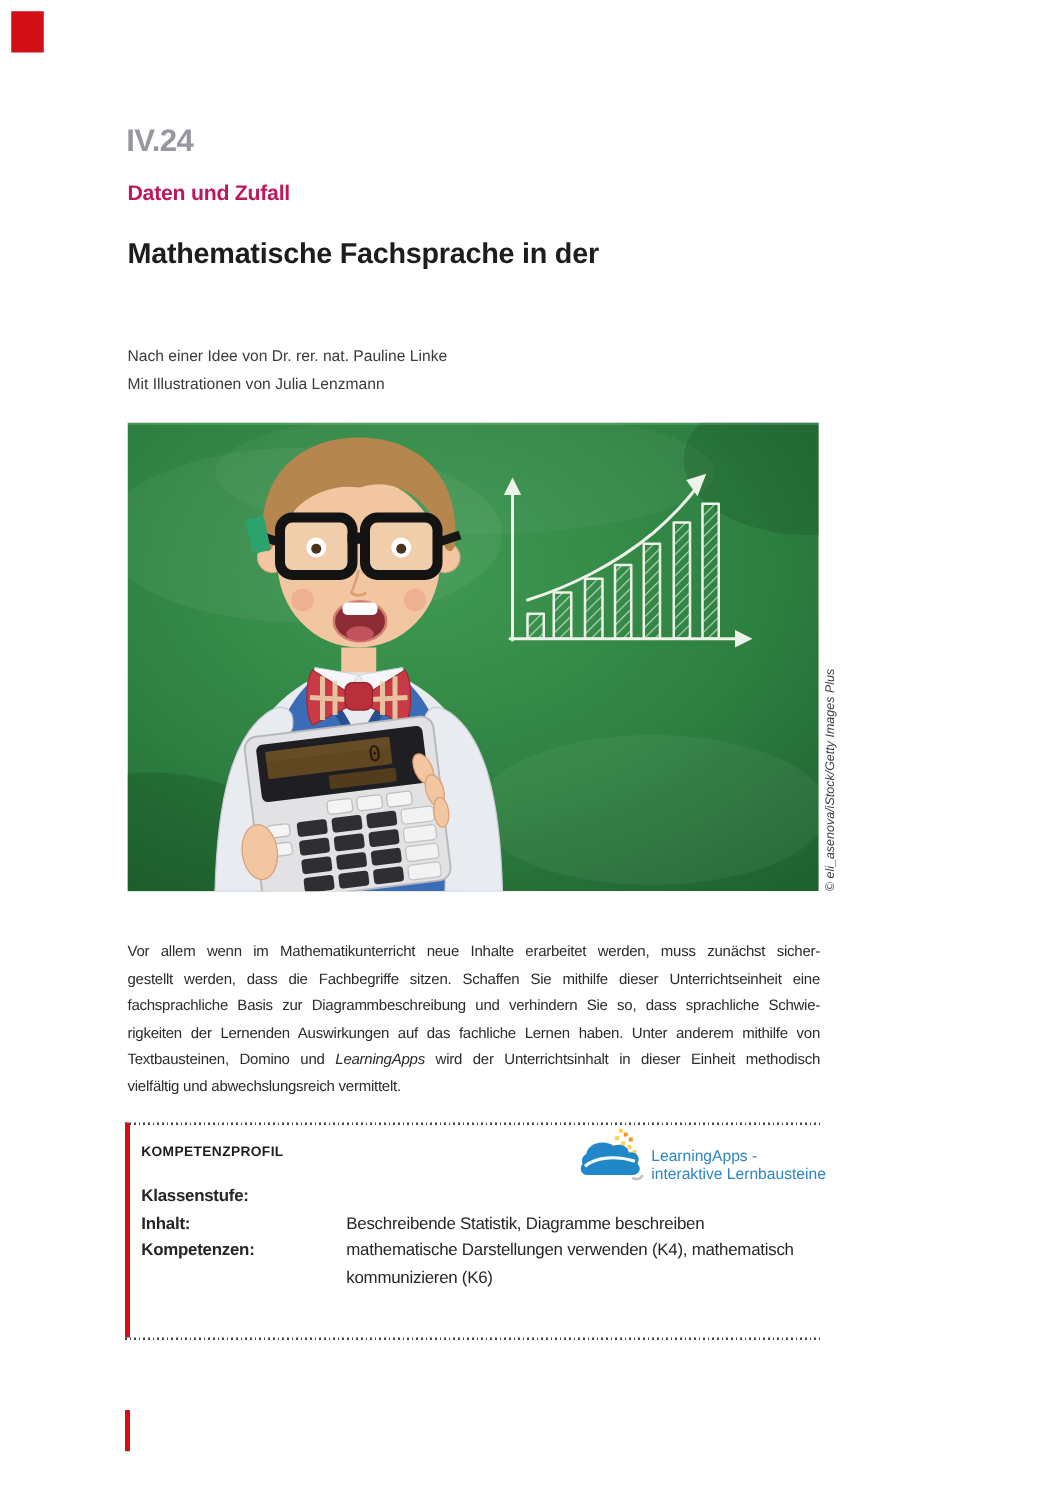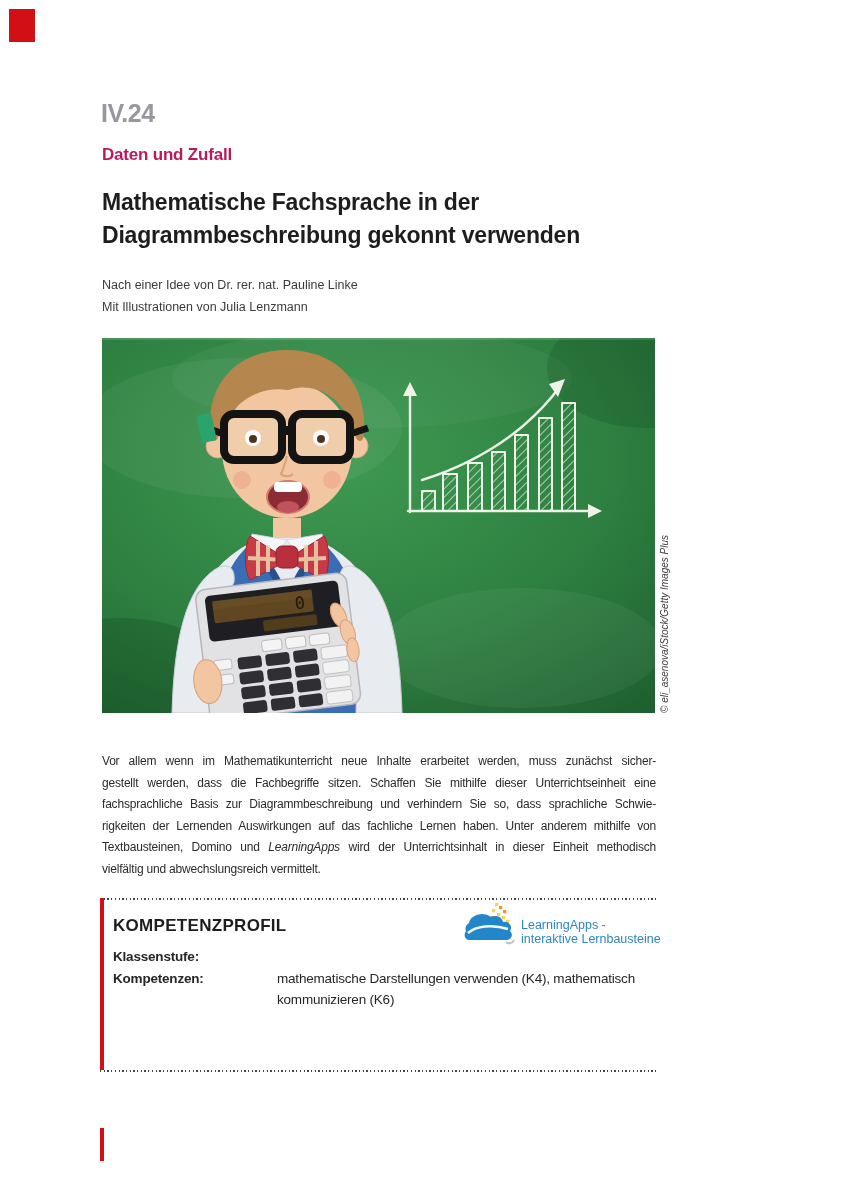--- a/index.html
+++ b/index.html
@@ -26,21 +26,21 @@
   .intro .line { text-align:justify; text-align-last:justify; }
   .intro .line.last { text-align-last:left; }
   .intro .it { font-style:italic; }
 
   .dotted { left:100px; width:556px; height:2px;
             background-image:repeating-linear-gradient(90deg,#45454b 0px,#45454b 1.3px,transparent 1.3px,transparent 3.7px); }
   .dotted.top { top:898px; }
   .dotted.bottom { top:1070px; }
 
   .profile-bar { left:100px; top:898px; width:3.5px; height:172px; background:var(--accent_red,#d10f15); }
-  .profile-heading { left:113px; top:916px; font-size:17px; font-weight:bold; color:#1d1d20; letter-spacing:0.3px; }
+  .profile-heading { left:113px; top:916px; font-size:11px; font-weight:bold; color:#1d1d20; letter-spacing:0.3px; }
 
   .logo-icon { left:462px; top:902px; width:56px; height:48px; }
   .logo-text { left:521px; top:919px; font-size:12.5px; line-height:13.5px; color:var(--logo_text,#2e86c1); }
 
   .profile-rows { left:113px; top:946px; width:543px; font-size:13.5px; letter-spacing:-0.2px; color:#26262a; }
   .prow { display:grid; grid-template-columns:164px 1fr; line-height:21.5px; }
   .plabel { font-weight:bold; }
 
   .bottom-tick { left:100px; top:1128px; width:3.5px; height:33px; background:var(--accent_red,#d10f15); }
 </style>
@@ -48,21 +48,20 @@
 <body>
 
 <div id="page">
 
   <div class="abs corner-accent"></div>
 
   <div class="abs unit">IV.24</div>
   <div class="abs category">Daten und Zufall</div>
   <div class="abs title">
     <div>Mathematische Fachsprache in der</div>
-    <div>Diagrammbeschreibung gekonnt verwenden</div>
   </div>
   <div class="abs byline">
     <div>Nach einer Idee von Dr. rer. nat. Pauline Linke</div>
     <div>Mit Illustrationen von Julia Lenzmann</div>
   </div>
 
   <div class="abs photo">
     <svg width="553" height="375" viewBox="0 0 553 375">
       <defs>
         <radialGradient id="boardGrad" cx="42%" cy="32%" r="90%">
@@ -242,20 +241,26 @@
   <div class="abs logo-text">
     <div>LearningApps -</div>
     <div>interaktive Lernbausteine</div>
   </div>
 
   <div class="abs profile-rows">
       <div class="prow">
         <div class="plabel">Klassenstufe:</div>
       </div>
       <div class="prow">
+        <div class="plabel">Inhalt:</div>
+        <div class="pvalue">
+          <div>Beschreibende Statistik, Diagramme beschreiben</div>
+        </div>
+      </div>
+      <div class="prow">
         <div class="plabel">Kompetenzen:</div>
         <div class="pvalue">
           <div>mathematische Darstellungen verwenden (K4), mathematisch</div>
           <div>kommunizieren (K6)</div>
         </div>
       </div>
     </div>
 
   <div class="abs dotted bottom"></div>
   <div class="abs bottom-tick"></div>

